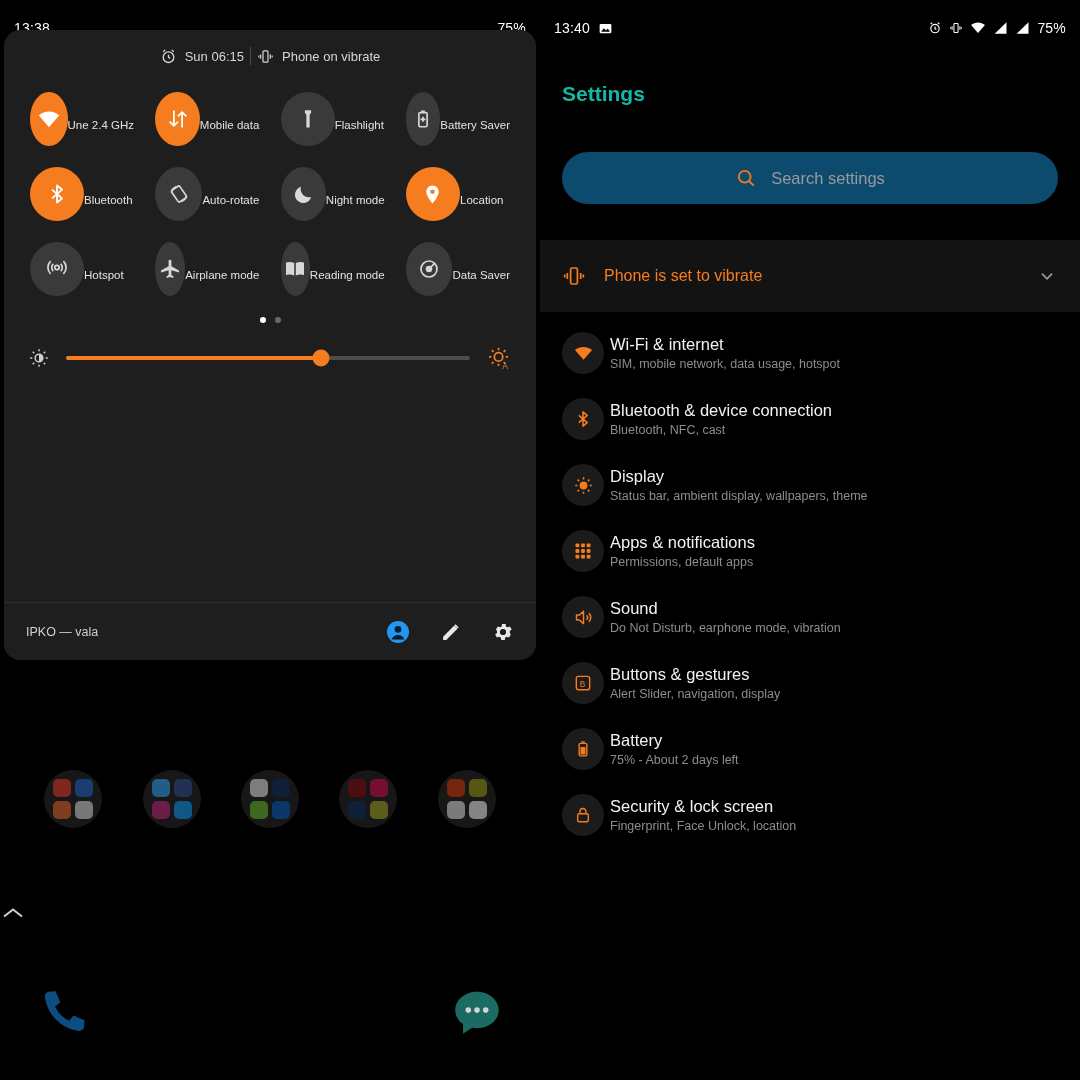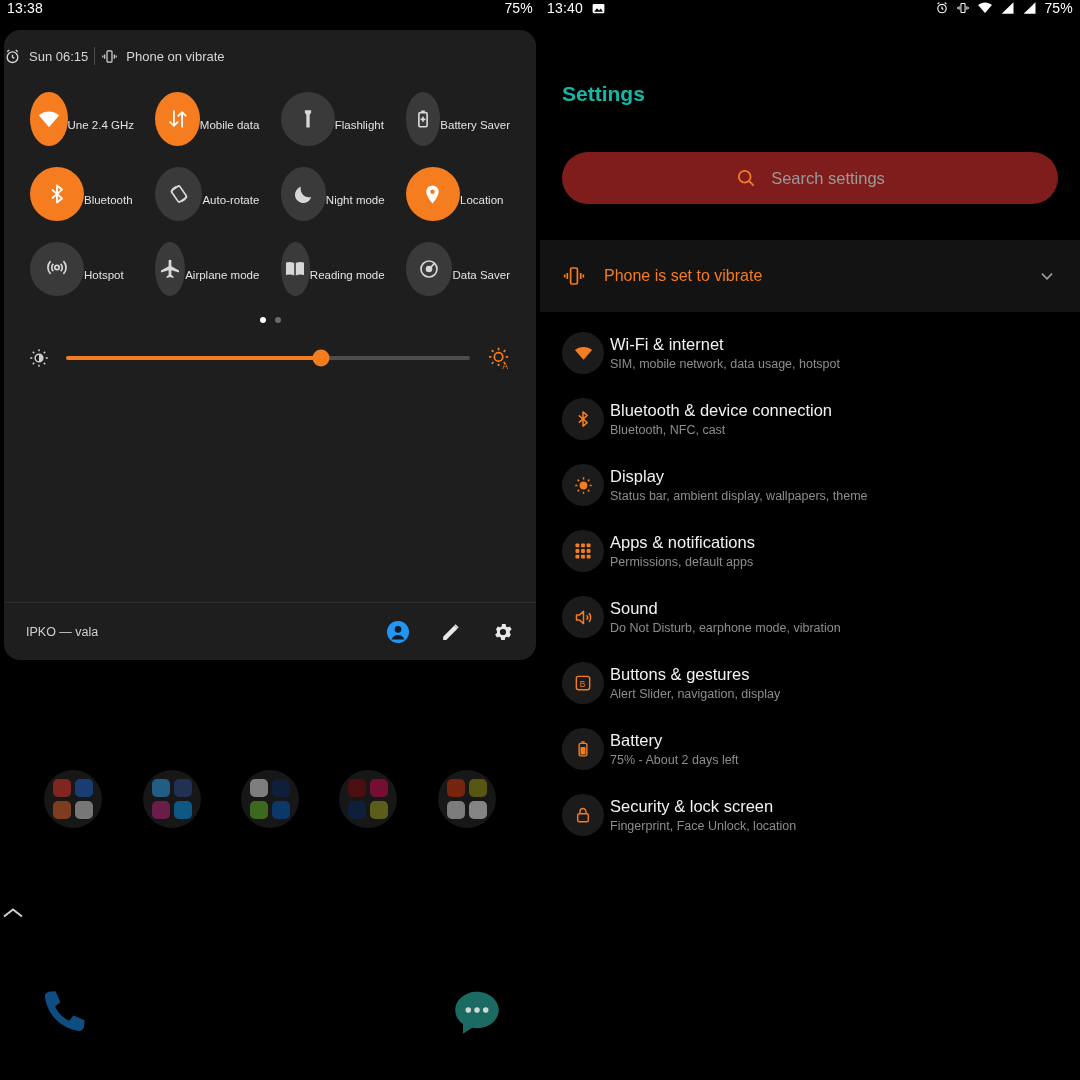--- a/index.html
+++ b/index.html
@@ -7,34 +7,34 @@
     width:1080px; height:1080px;
     background:#000;
     font-family:"Liberation Sans", sans-serif;
     overflow:hidden;
   }
   .screen { position:relative; width:1080px; height:1080px; display:flex; }
   .panel { position:relative; width:540px; height:1080px; background:#000; overflow:hidden; }
 
   
   .statusbar {
-    height:36px; display:flex; align-items:flex-start;
-    padding:0 7px; color:#fff; font-size:14px; letter-spacing:.2px;
+    height:36px; display:flex; align-items:flex-end;
+    padding:0 14px; color:#fff; font-size:14px; letter-spacing:.2px;
   }
   .statusbar .sb-left { display:flex; align-items:center; gap:8px; }
   .statusbar .sb-right { margin-left:auto; display:flex; align-items:center; gap:7px; }
   .sb-pct { font-size:14px; }
 
   
   .shade {
     position:absolute; left:4px; top:30px; width:532px; height:630px;
     background:#1e1e1e; border-radius:16px;
   }
   .shade-header {
-    height:52px; display:flex; align-items:center; justify-content:flex-start;
+    height:52px; display:flex; align-items:center; justify-content:center;
     gap:0; color:#d6d6d6; font-size:13px;
   }
   .shade-header .hdr-item { display:flex; align-items:center; gap:8px; }
   .hdr-divider { width:1px; height:18px; background:#4a4a4a; margin:0 6px; }
 
   .tiles { padding:10px 26px 0 26px; }
   .tile-row { display:flex; justify-content:space-between; margin-bottom:21px; }
   .tile { width:104px; display:flex; flex-direction:row; align-items:center; }
   .tile-circle {
     width:54px; height:54px; border-radius:50%;
@@ -71,21 +71,21 @@
     display:grid; grid-template-columns:1fr 1fr; grid-template-rows:1fr 1fr;
     gap:4px; padding:9px; opacity:.55;
   }
   .mini { border-radius:5px; }
   .home-chevron { position:absolute; left:0; right:0; top:905px; text-align:center; }
   .dock { position:absolute; left:0; right:0; bottom:38px; display:flex; justify-content:space-between; padding:0 34px; }
 
   
   .settings-title { padding:46px 22px 0 22px; color:#14b8a6; font-size:21px; font-weight:bold; }
   .searchbar {
-    margin:46px 22px 0 22px; height:52px; border-radius:26px; background:#7f1d1d;
+    margin:46px 22px 0 22px; height:52px; border-radius:26px; background:#0c4a6e;
     display:flex; align-items:center; justify-content:center; gap:14px;
   }
   .search-placeholder { color:#9a9a9a; font-size:16.5px; }
 
   .vibrate-banner {
     margin-top:36px; height:72px; background:#131313;
     display:flex; align-items:center; padding:0 22px; gap:18px;
   }
   .vibrate-text { color:#f57c1f; font-size:16px; }
   .vibrate-chevron { margin-left:auto; }

